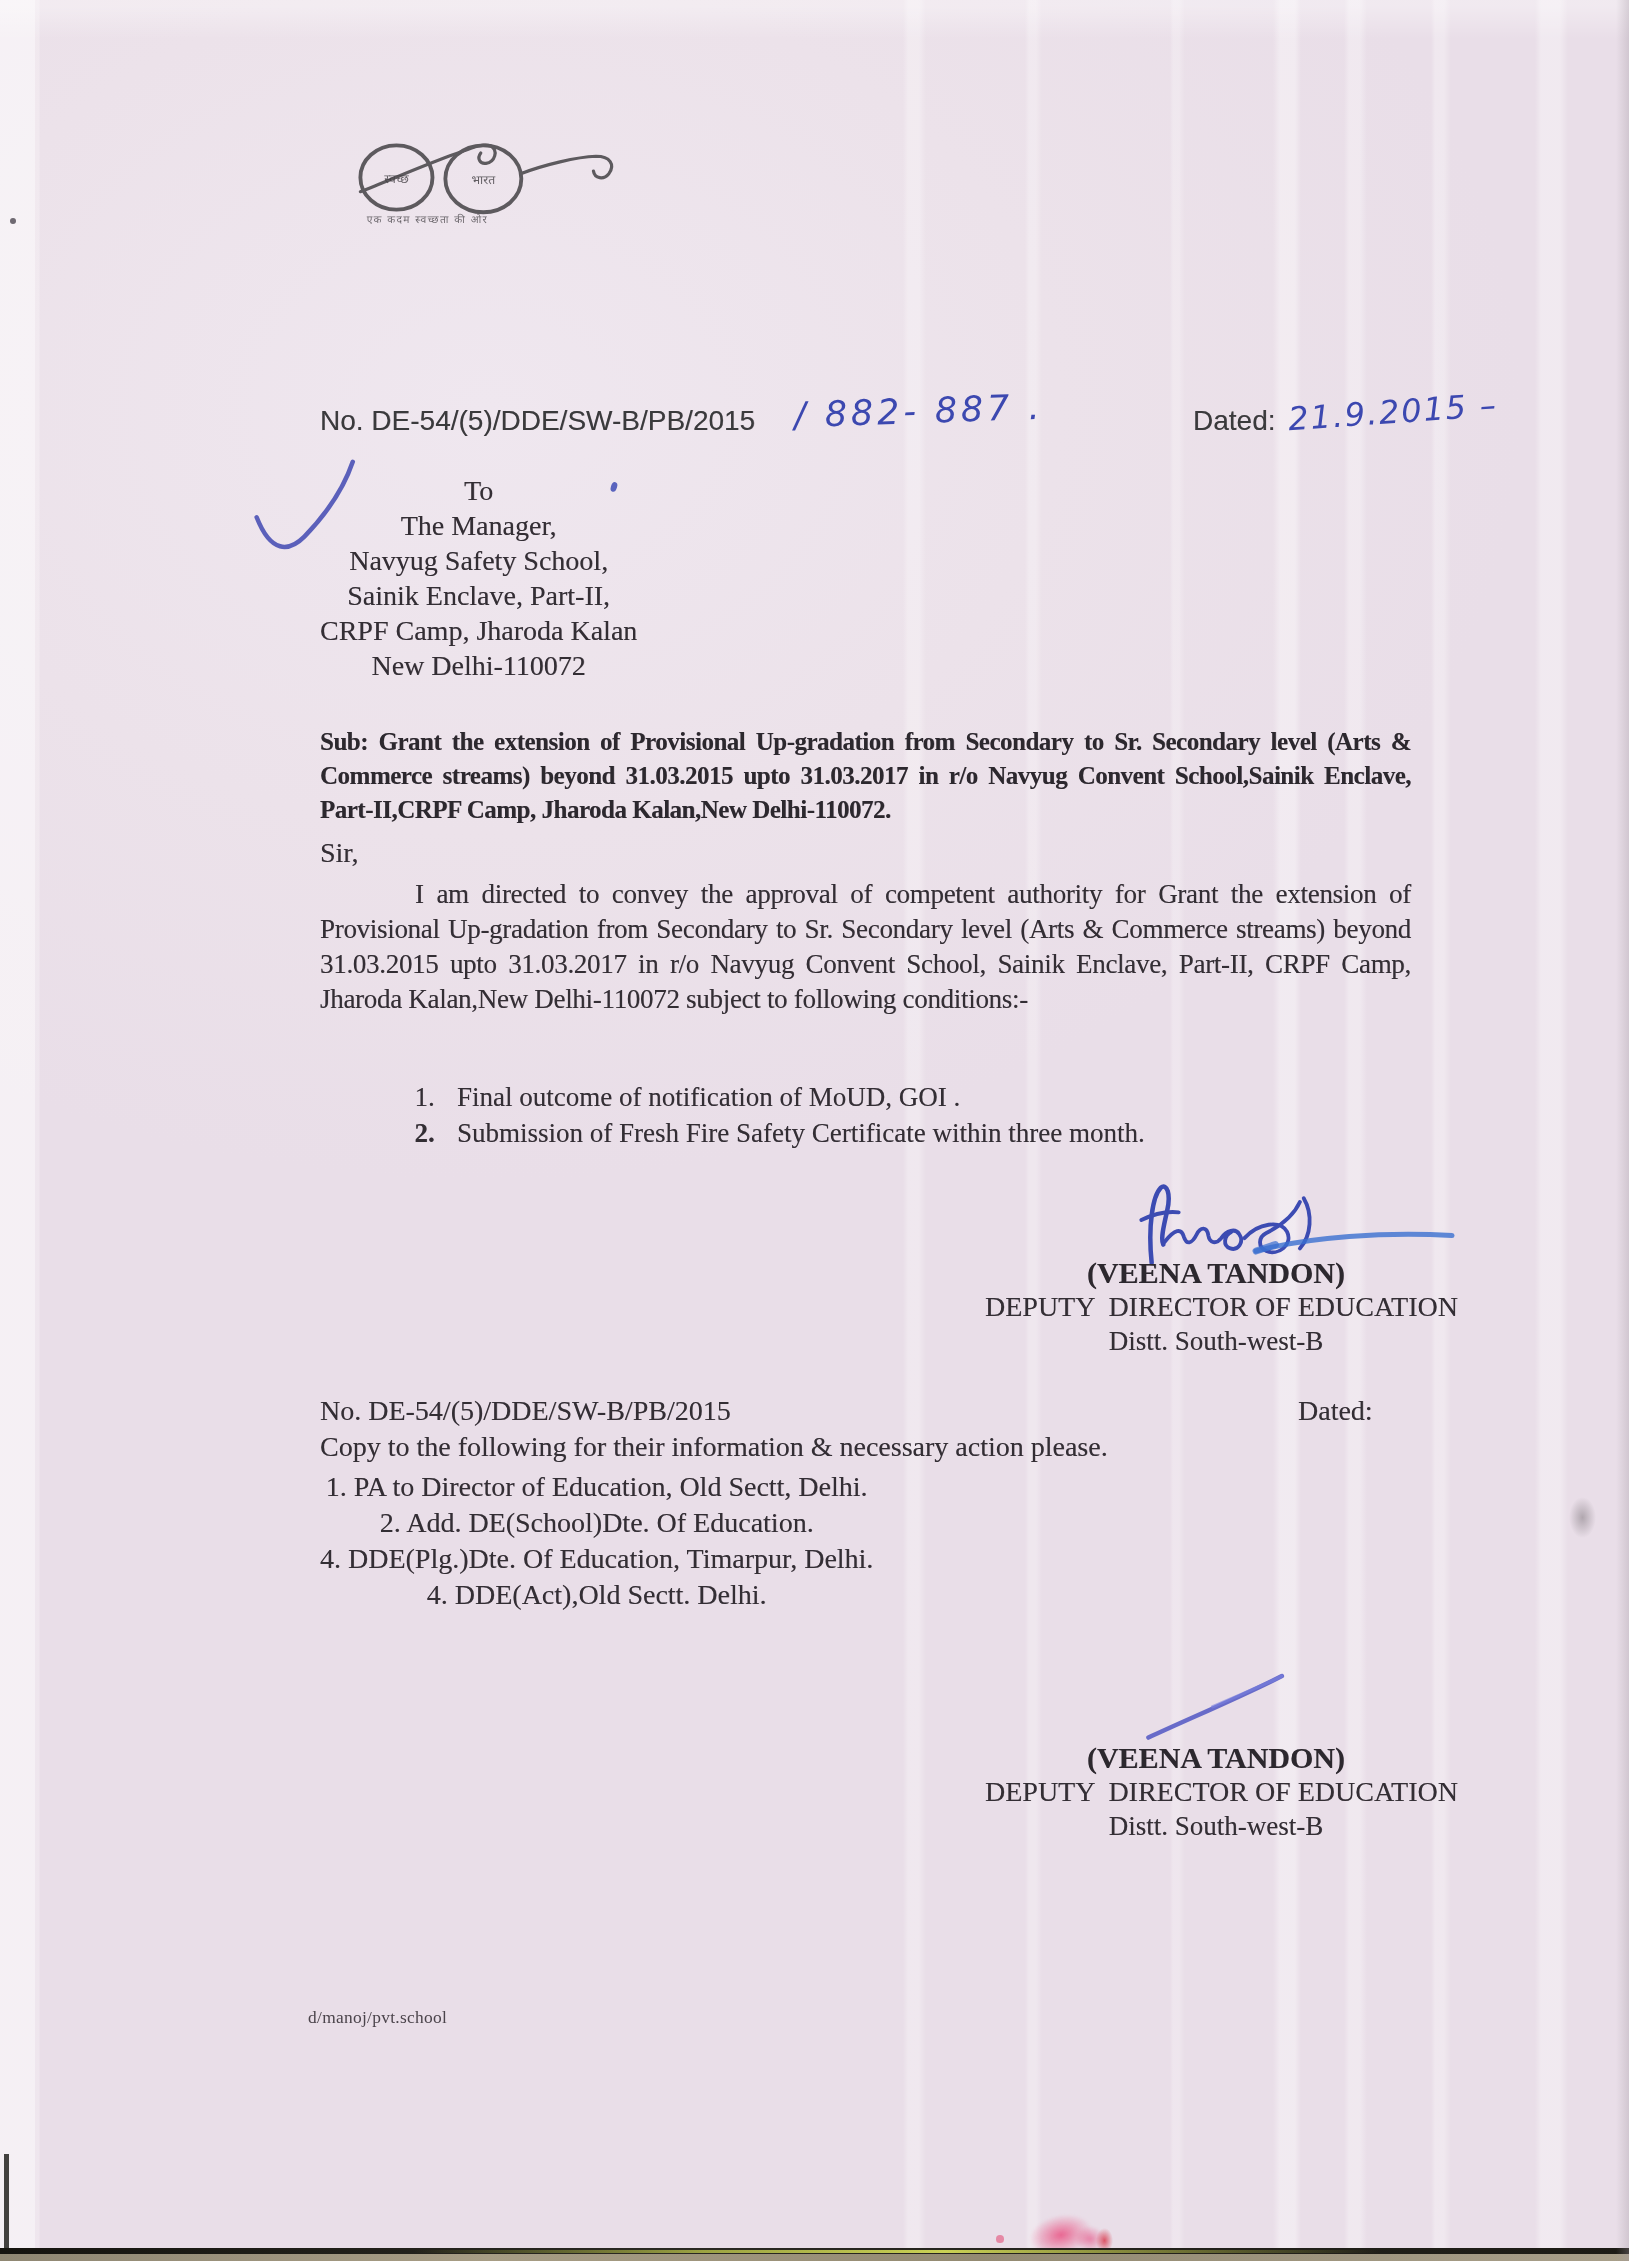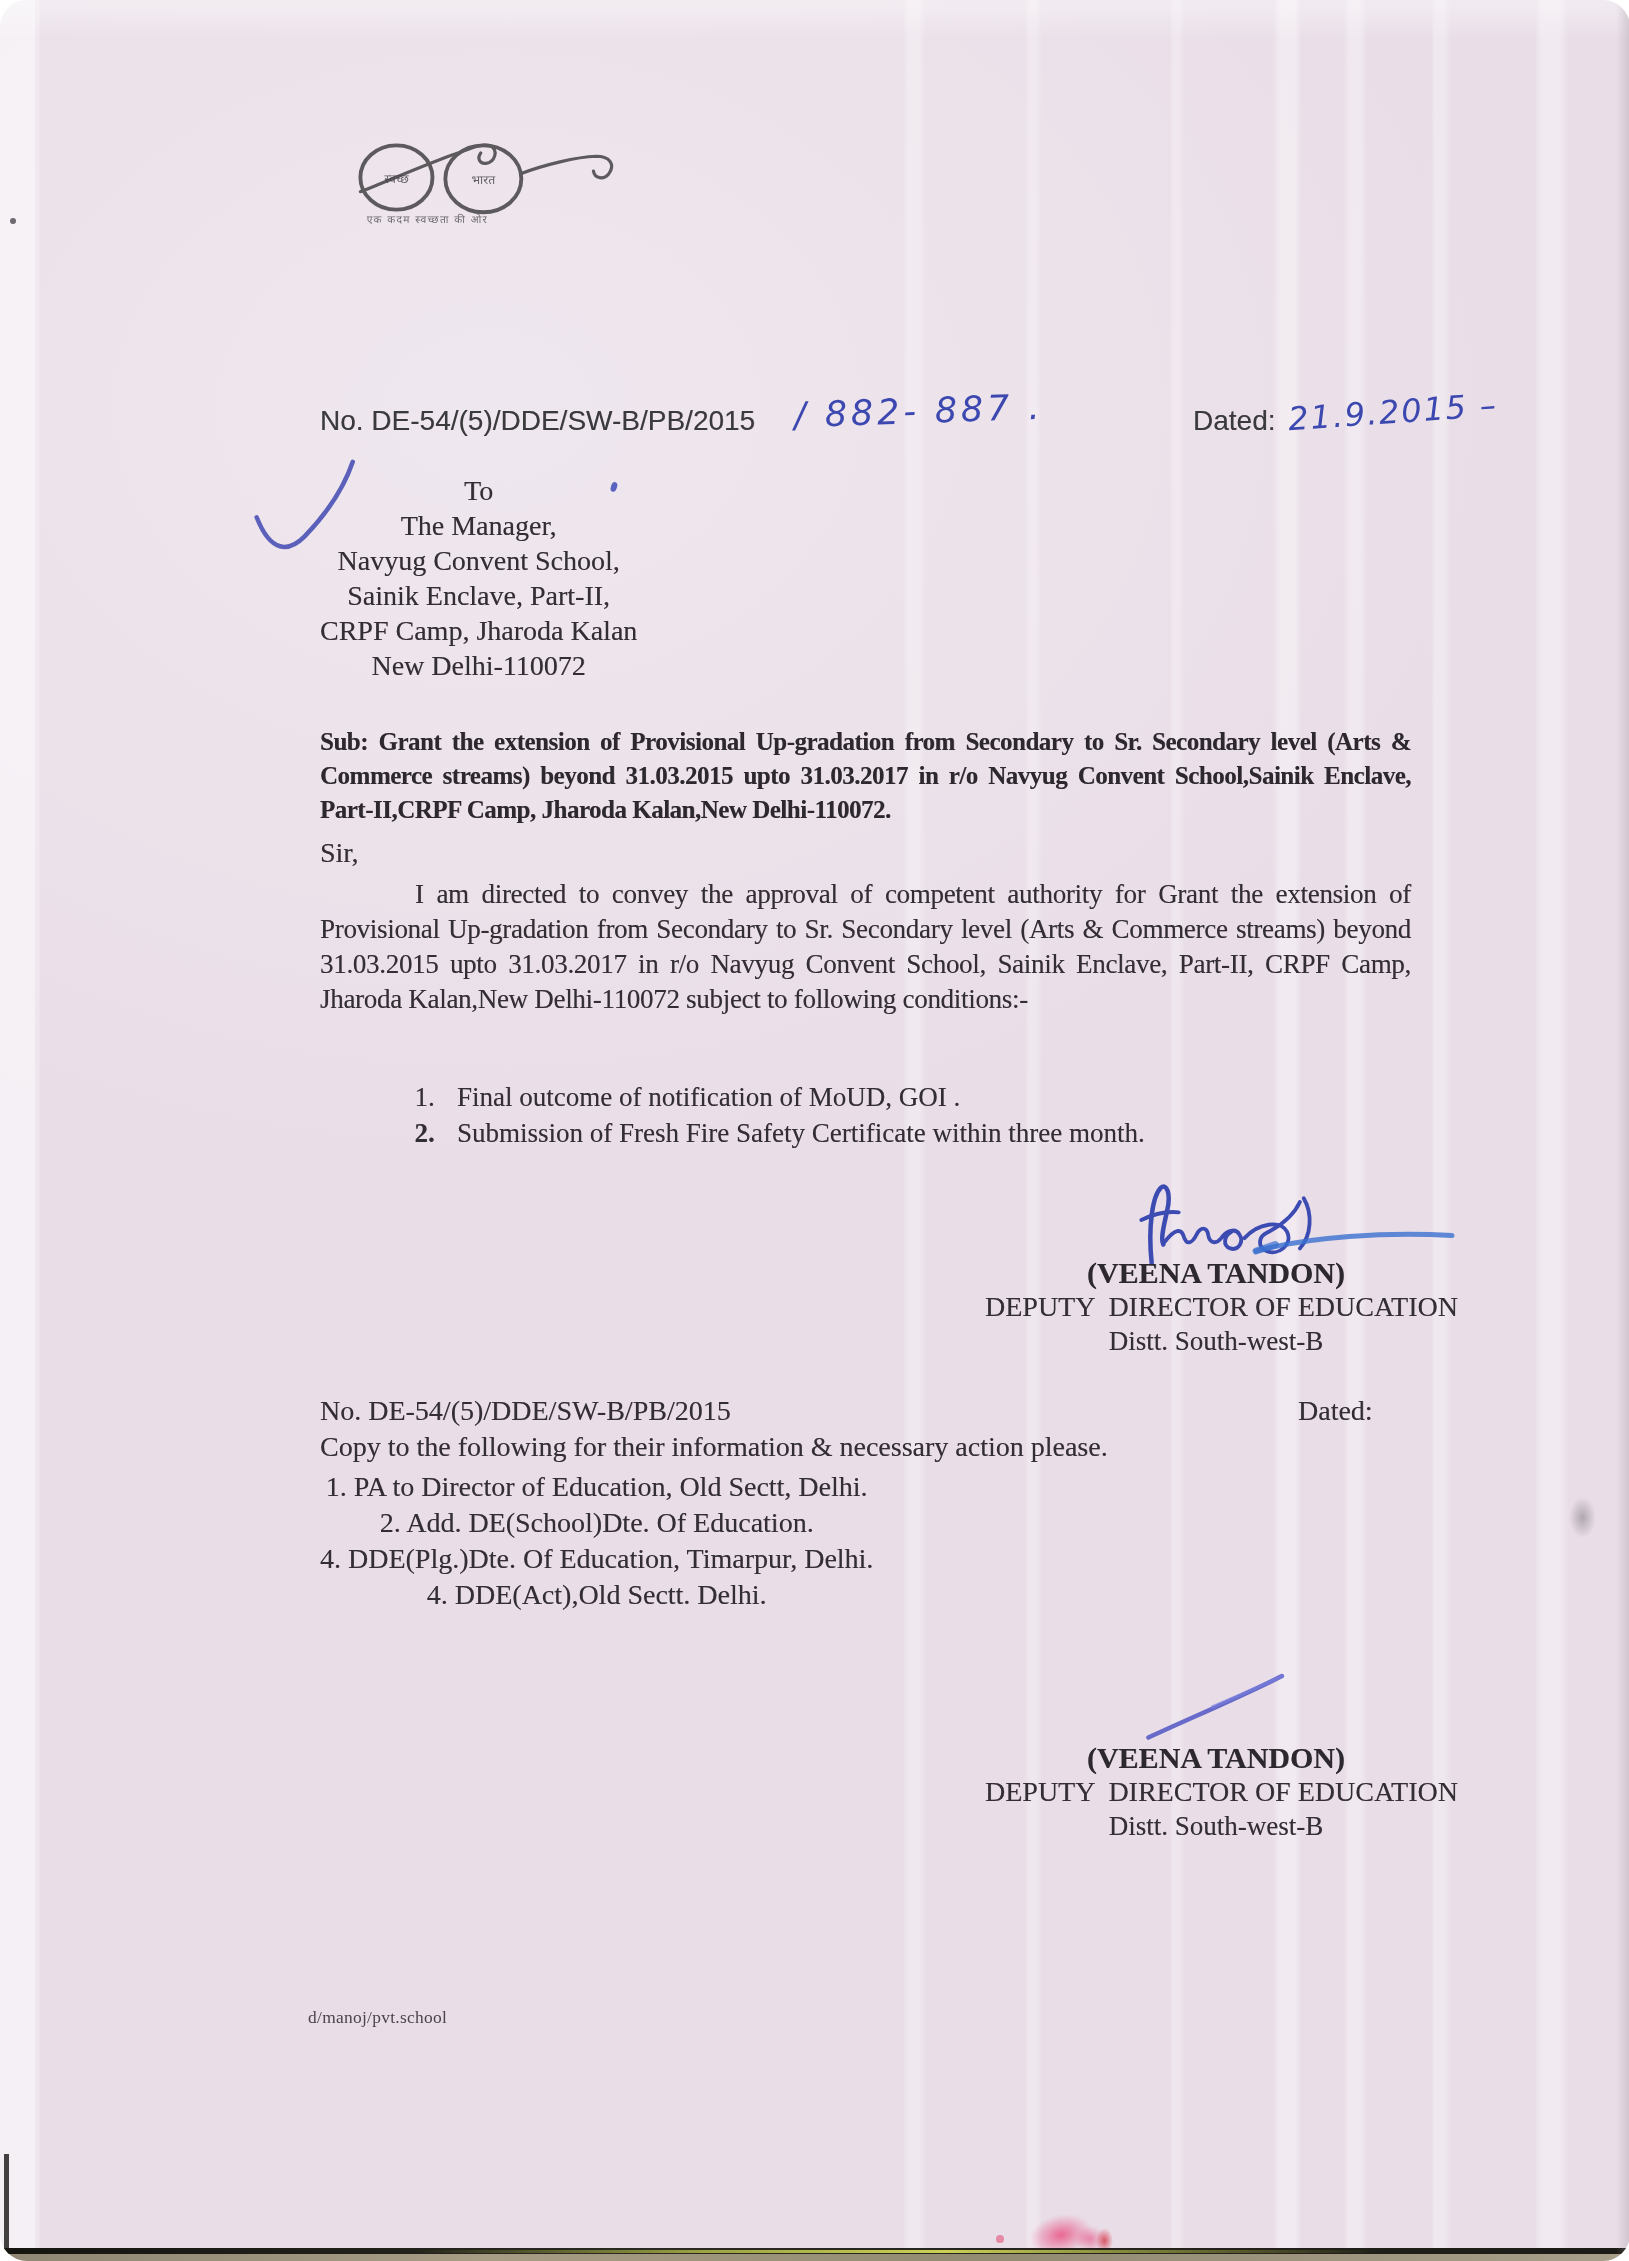--- a/index.html
+++ b/index.html
@@ -14,21 +14,20 @@
       linear-gradient(90deg, rgba(255,255,255,0) 1273px, rgba(255,255,255,.38) 1280px 1295px, rgba(255,255,255,0) 1301px),
       linear-gradient(90deg, rgba(255,255,255,0) 1344px, rgba(255,255,255,.32) 1349px 1360px, rgba(255,255,255,0) 1367px),
       linear-gradient(90deg, rgba(255,255,255,0) 1431px, rgba(255,255,255,.30) 1435px 1444px, rgba(255,255,255,0) 1451px),
       linear-gradient(90deg, rgba(255,255,255,0) 1535px, rgba(255,255,255,.35) 1541px 1560px, rgba(255,255,255,0) 1568px),
       linear-gradient(180deg, rgba(255,255,255,.35) 0 6.4px, rgba(255,255,255,0) 39px),
       radial-gradient(ellipse 1032px 774px at 30% 18%, #efe7ef 0%, #ece2ea 55%, #e9dee8 100%);
     background-color:#ebe1ea;
     overflow:hidden;
     font-family:"Liberation Serif", serif;
     color:#332e34;
-    border-radius:27px;
   }
   .ink{ text-shadow:0.3px 0.3px 0.5px rgba(72,60,74,.45);text-align:center; }
   .sans{ font-family:"Liberation Sans", sans-serif; color:#3a3a3c; }
   .abs{ position:absolute; }
   .center{ text-align:center; }
   .pen{ color:#3c48b0; font-family:"DejaVu Sans", sans-serif; font-style:italic; }
 
   .title{ left:322px; top:251px; width:1128px; font-size:37px; font-weight:bold; letter-spacing:0.3px; color:#2d2930; }
   .subtitle{ left:322px; top:295px; width:1128px; font-size:29px; font-weight:bold; color:#2d2930; }
 
@@ -102,21 +101,21 @@
   <div class="abs pen hand-date">21.9.2015 –</div>
 
   <svg class="abs" style="left:245px; top:445px;" width="142" height="129" viewBox="0 0 220 200">
     <path d="M 18 112 C 40 168, 68 166, 92 142 C 125 108, 152 70, 167 26" fill="none" stroke="#4a51b5" stroke-width="7" stroke-linecap="round" opacity="0.9"></path>
   </svg>
   <div class="abs blue-dot"></div>
 
   <div class="abs addr ink">
     <div>To</div>
     <div>The Manager,</div>
-    <div>Navyug Convent School,</div>
+    <div>Navyug Safety School,</div>
     <div>Sainik Enclave, Part-II,</div>
     <div>CRPF Camp, Jharoda Kalan</div>
     <div>New Delhi-110072</div>
   </div>
 
   <div class="abs subject ink">Sub: Grant the extension of Provisional Up-gradation from Secondary to Sr. Secondary level (Arts &amp; Commerce streams) beyond 31.03.2015 upto 31.03.2017 in r/o Navyug Convent School,Sainik Enclave, Part-II,CRPF Camp, Jharoda Kalan,New Delhi-110072.</div>
 
   <div class="abs salutation ink">Sir,</div>
   <div class="abs bodypara ink">I am directed to convey the approval of competent authority for Grant the extension of Provisional Up-gradation from Secondary to Sr. Secondary level (Arts &amp; Commerce streams) beyond 31.03.2015 upto 31.03.2017 in r/o Navyug Convent School, Sainik Enclave, Part-II, CRPF Camp, Jharoda Kalan,New Delhi-110072  subject to following conditions:-</div>
 

